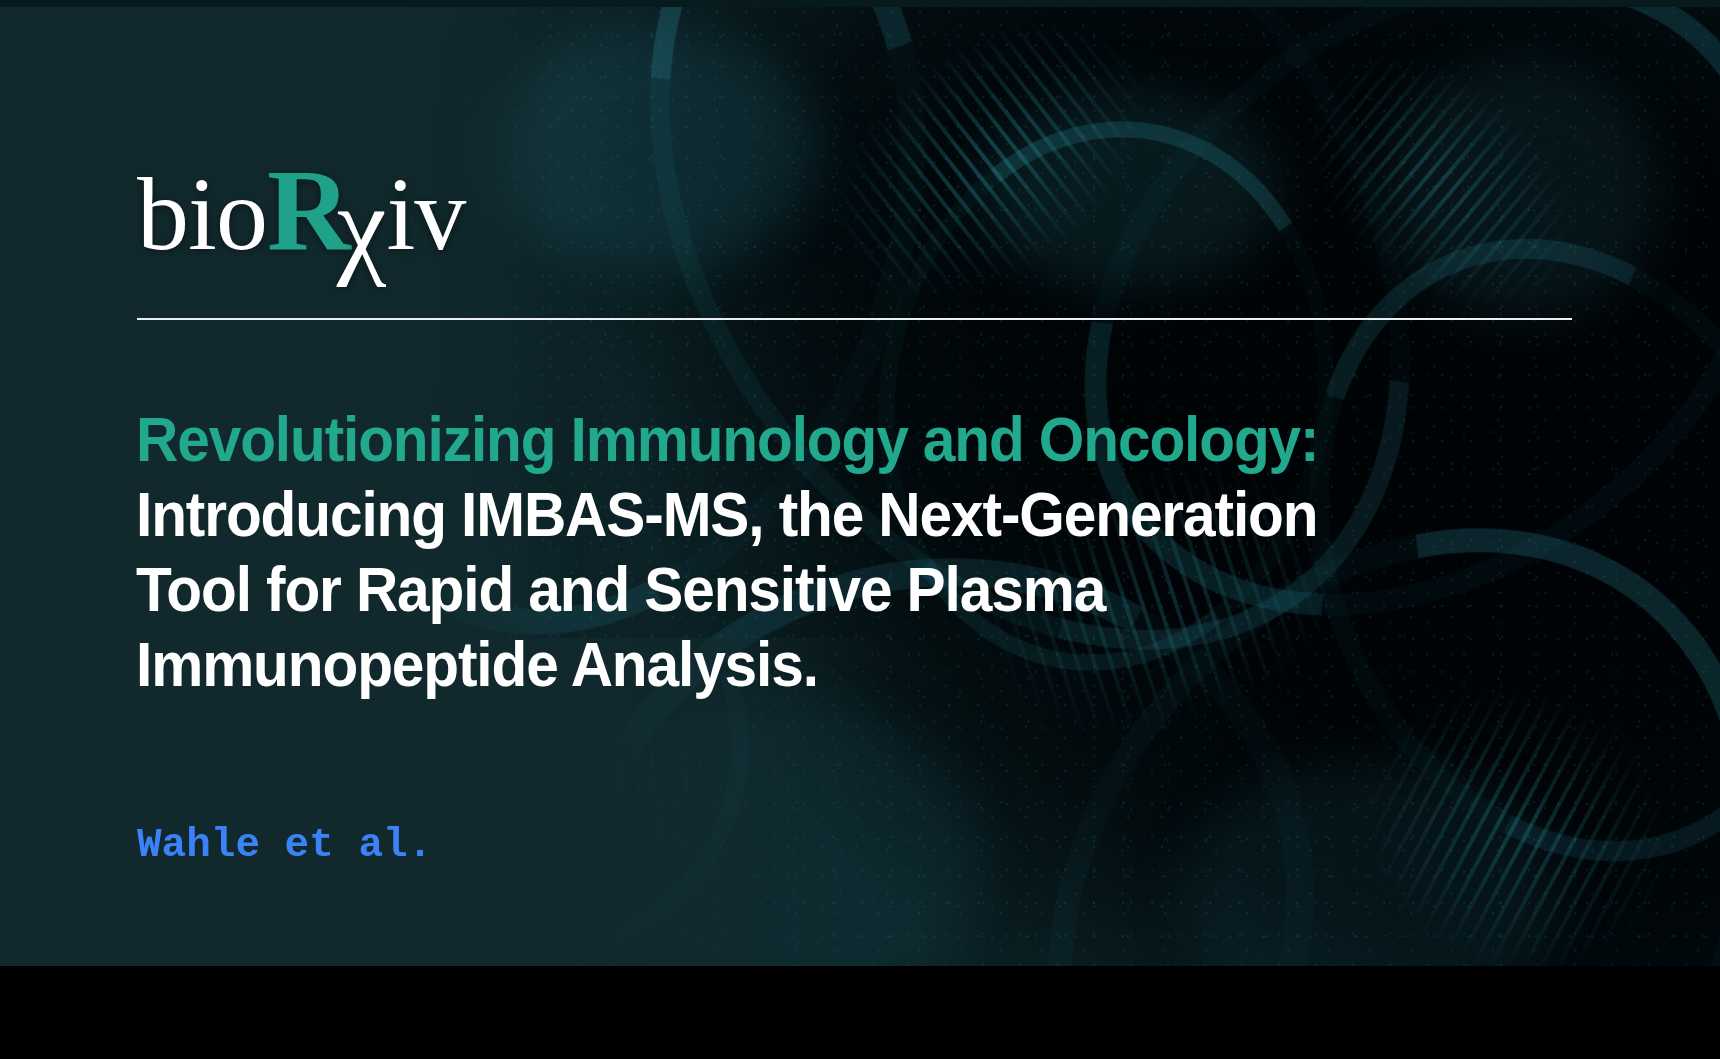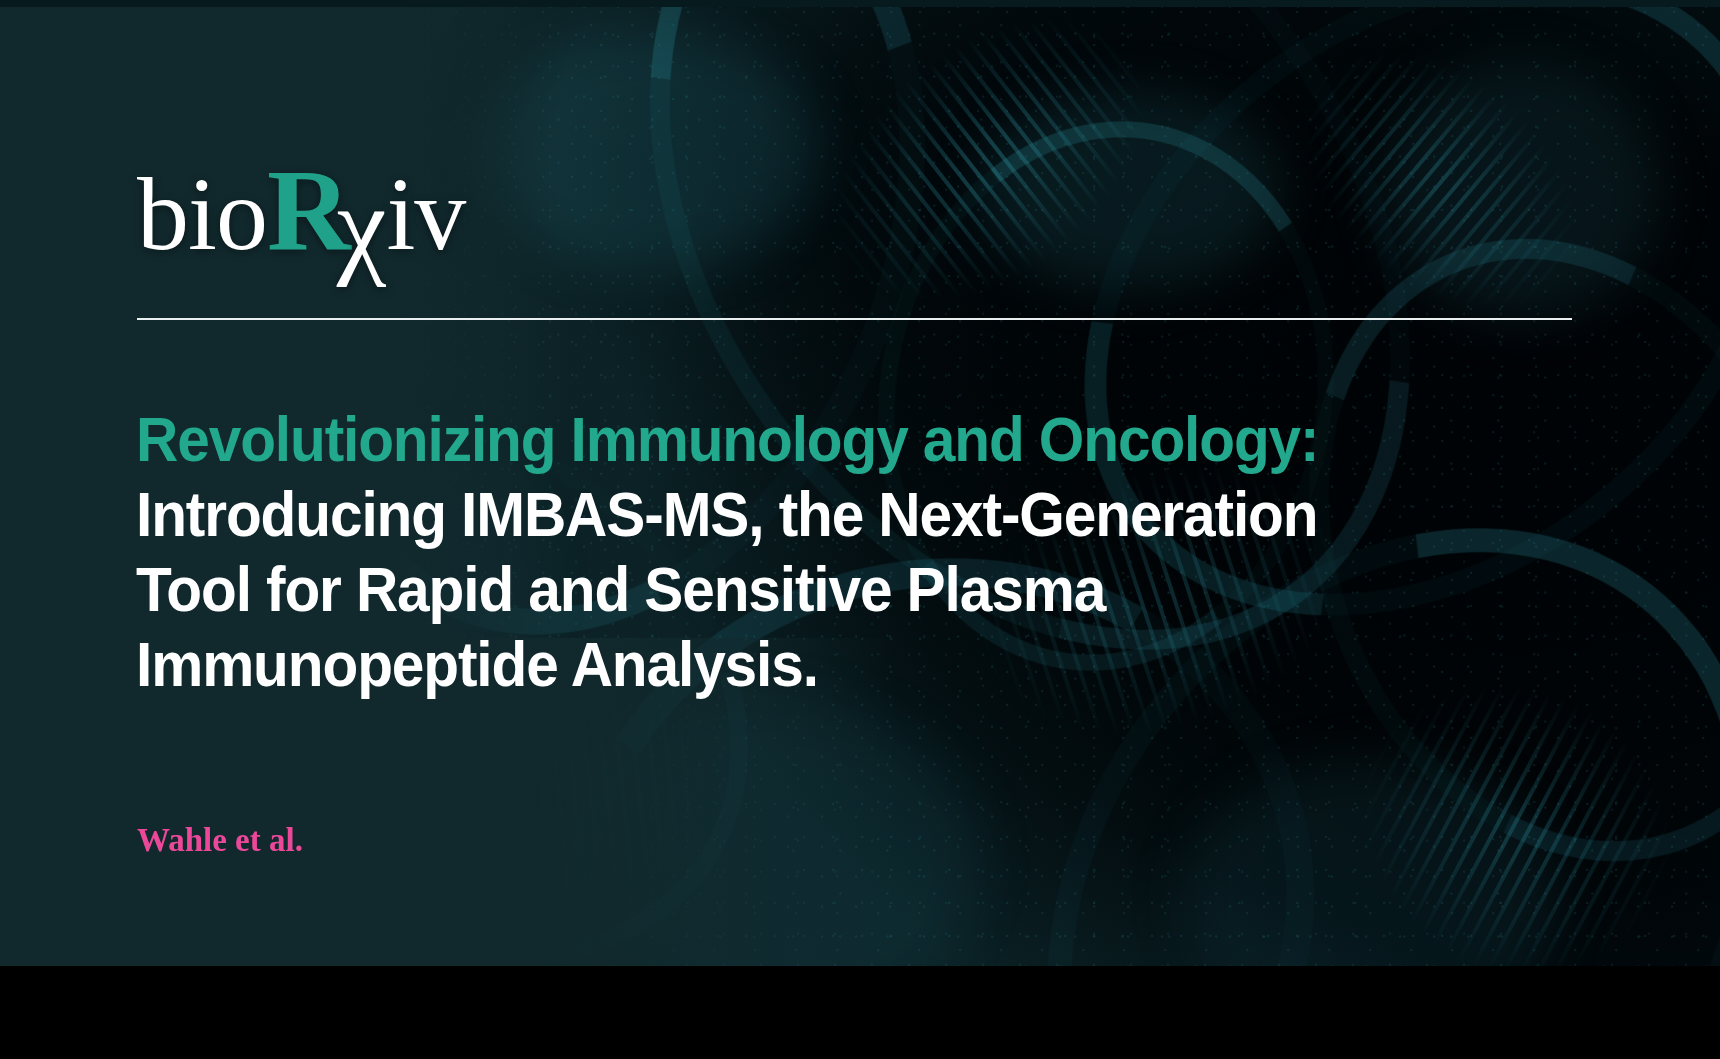--- a/index.html
+++ b/index.html
@@ -205,25 +205,25 @@
     transform-origin: left top;
     color: #ffffff;
   }
   .title .line { display: block; white-space: nowrap; }
   .title .accent { color: #22a88c; }
 
   .authors {
     position: absolute;
     left: 137px;
     top: 822px;
-    font-family: Liberation Serif, serif;
+    font-family: Liberation Mono, monospace;
     font-weight: 700;
-    font-size: 33px;
+    font-size: 41px;
     letter-spacing: 0px;
-    color: #ec4899;
+    color: #3b82f6;
   }
 </style>
 </head>
 <body>
 
 <div class="poster">
 
   <div class="bg-base"></div>
   <div class="bg-dark-right"></div>
 

